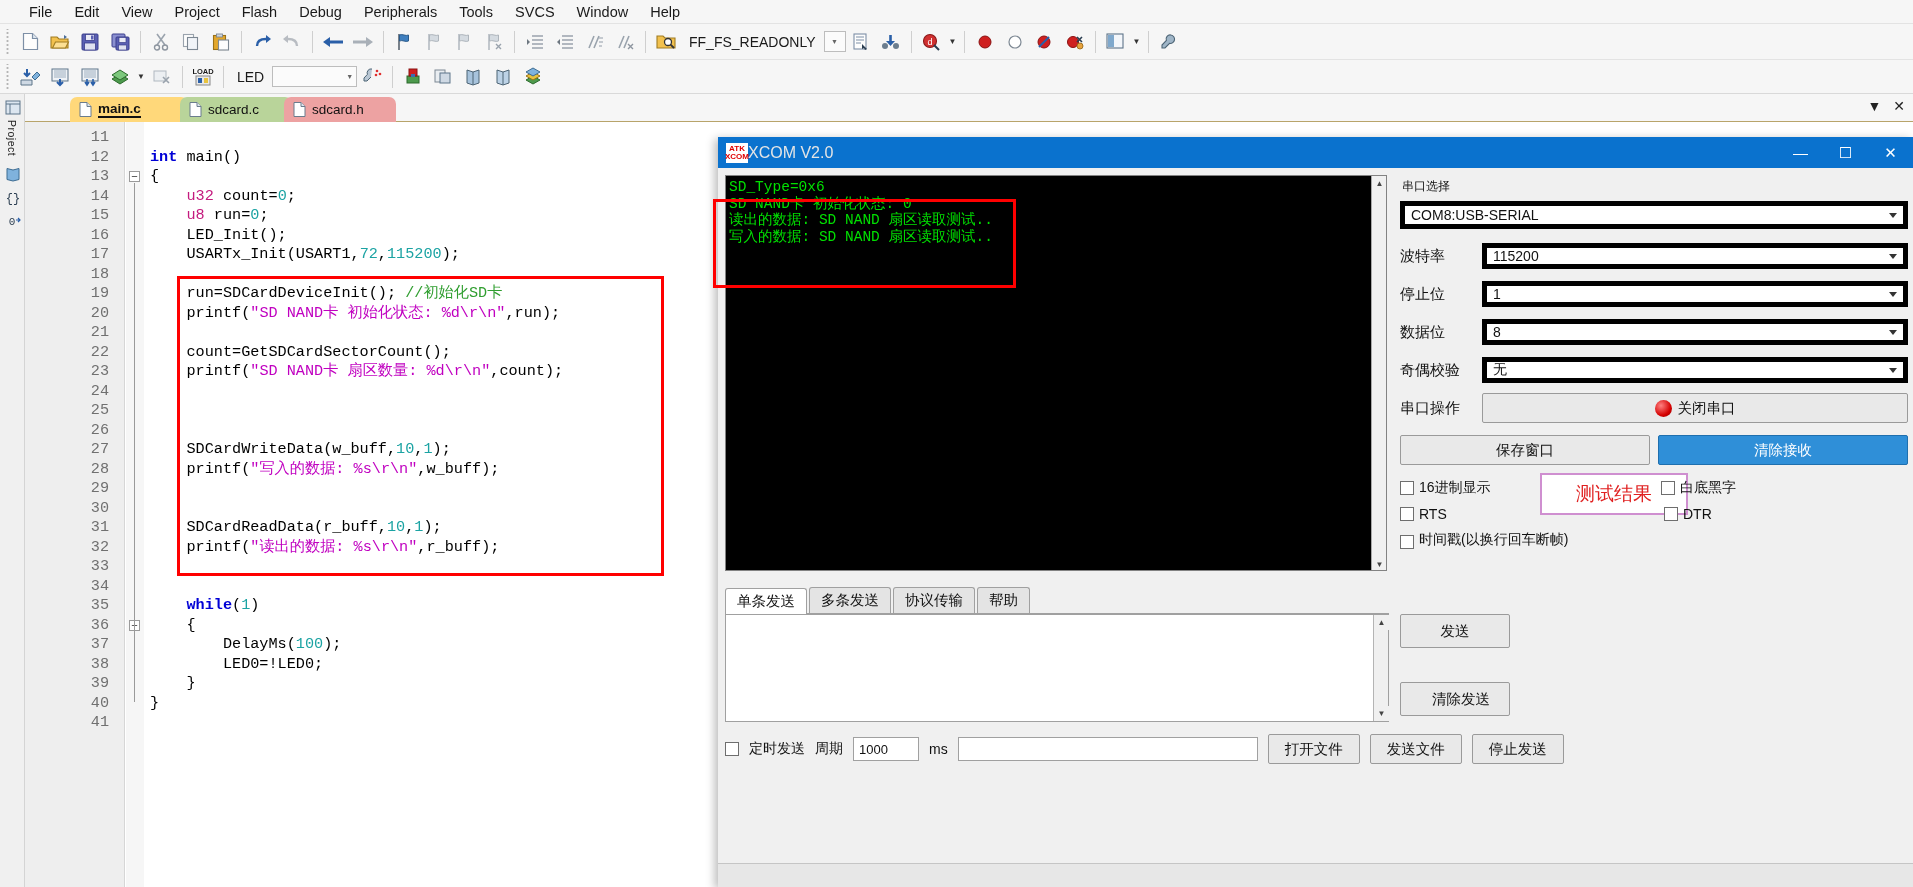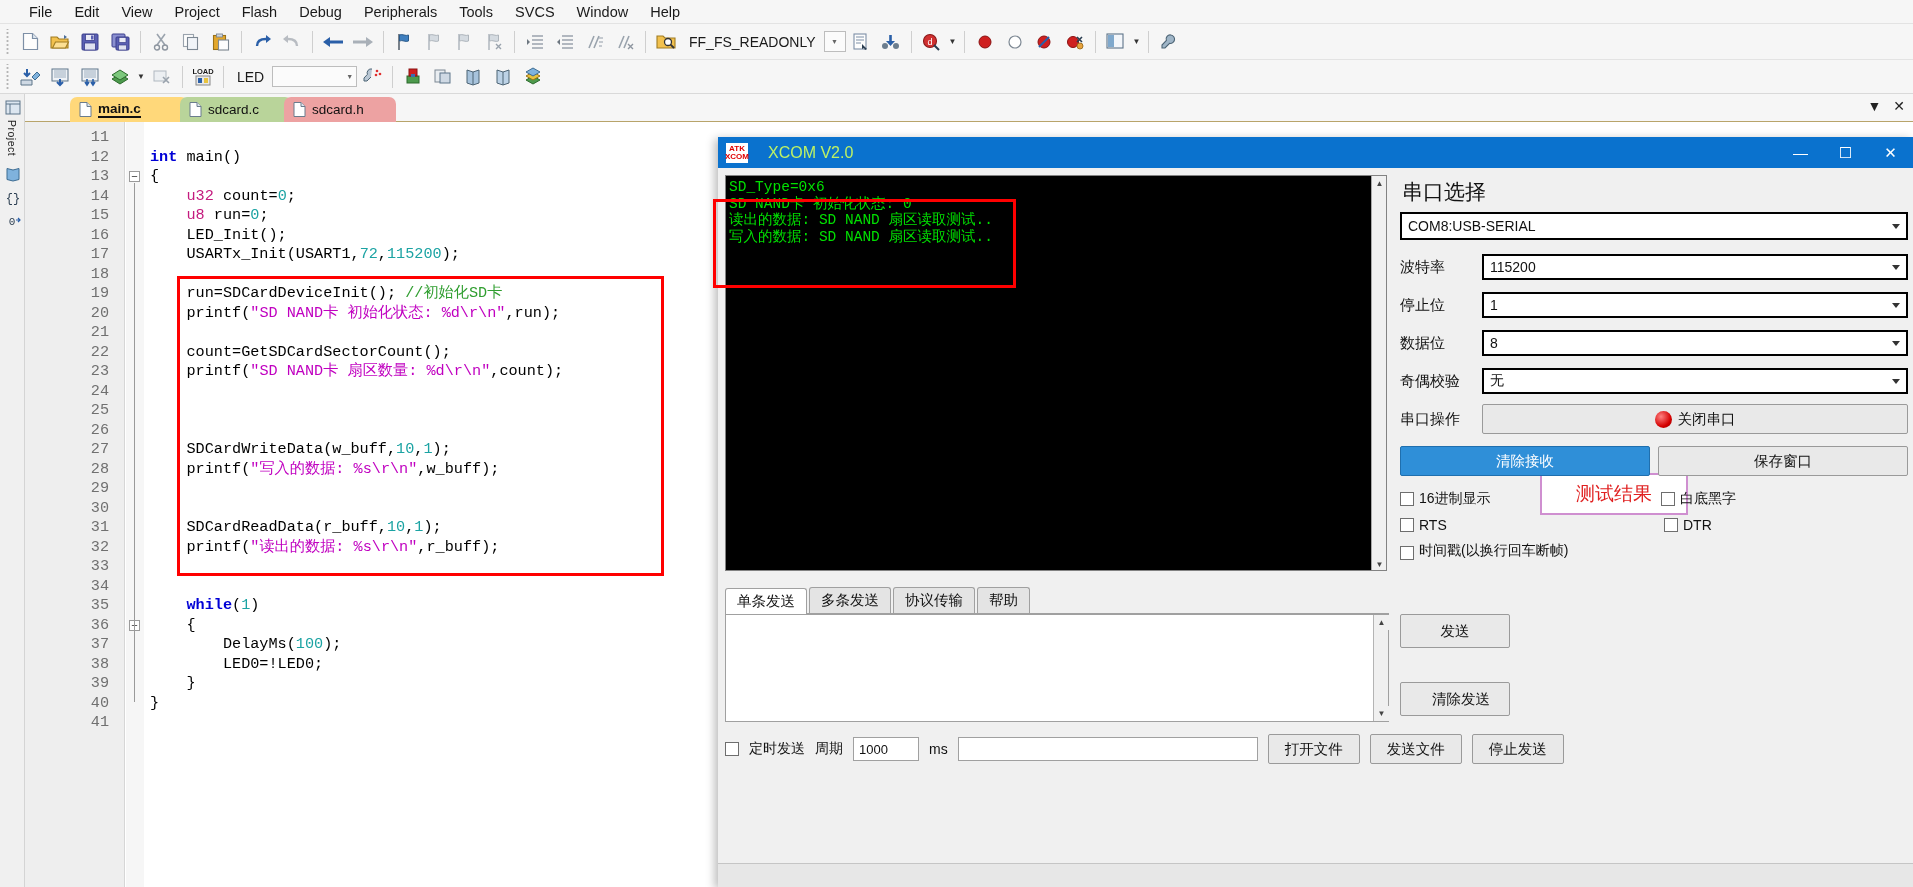--- a/index.html
+++ b/index.html
@@ -165,21 +165,21 @@
     background: #0a72ce;
     display: flex; align-items: center;
   }
   .xcom-logo {
     width: 22px; height: 20px; margin-left: 8px; background: #ffffff;
     display: flex; flex-direction: column; align-items: center; justify-content: center;
     line-height: 8px;
   }
   .xcom-logo span { font-size: 8px; font-weight: bold; color: #e00000; font-family: "Liberation Sans", sans-serif; }
   .xcom-name {
-    color: #bef264; font-size: 16px; margin-left: 20px;
+    color: #e5e5e5; font-size: 16px; margin-left: 0;
     font-family: "Liberation Sans", sans-serif;
   }
   .xcom-winbtns { position: absolute; right: 0; top: 0; display: flex; height: 31px; }
   .wbtn {
     width: 45px; height: 31px; display:flex; align-items:center; justify-content:center;
     color: #ffffff; font-size: 15px;
   }
 
   .xcom-body {
     position: absolute; left: 0; top: 31px; width: 1195px; height: 719px;
@@ -213,27 +213,27 @@
     display: flex; align-items: center; justify-content: center;
     color: #e02020; font-size: 19px;
     font-family: "Liberation Sans", sans-serif;
   }
 
   
   .settings {
     position: absolute; left: 682px; top: 4px; width: 508px; height: 420px;
   }
   .set-title {
-    font-size: 21px; color: #111; margin: 6px 0 6px 2px;
+    font-size: 12px; color: #111; margin: 6px 0 6px 2px;
     font-family: "Liberation Sans", sans-serif;
   }
   .set-row { display: flex; align-items: center; height: 30px; margin-bottom: 8px; }
   .set-label { width: 82px; font-size: 15px; color: #111; }
   .set-value {
-    flex: 1; height: 26px; border: 2px solid #000000; background: #ffffff;
+    flex: 1; height: 26px; border: 5px solid #000000; background: #ffffff;
     display: flex; align-items: center; padding-left: 6px;
     font-size: 14px; color: #111;
   }
   .set-value.combo::after {
     content: ""; margin-left: auto; margin-right: 6px;
     border-left: 4px solid transparent; border-right: 4px solid transparent;
     border-top: 5px solid #333;
   }
   .btn {
     border: 1px solid #9a9a9a; background: #e9e9e9;
@@ -806,22 +806,22 @@
 
         <div class="set-row">
           <div class="set-label">串口操作</div>
           <div class="btn" style="flex:1;height:30px;">
             <span class="serial-dot"></span>
             <span>关闭串口</span>
           </div>
         </div>
 
         <div style="display:flex;gap:8px;margin:12px 0 14px 0;">
+          <div class="btn" style="flex:1;">保存窗口</div>
           <div class="btn accent" style="flex:1;">清除接收</div>
-          <div class="btn" style="flex:1;">保存窗口</div>
         </div>
 
         <div id="checkbox-rows">
             <div class="chk-row" style="gap: 14px;">
               <span style="display: flex; align-items: center; gap: 5px; flex: 1 1 0%;">
                 <span class="chk"></span>
                 <span class="chk-label">16进制显示</span>
               </span>
               <span style="display: flex; align-items: center; gap: 5px; flex: 1 1 0%;">
                 <span class="chk"></span>

